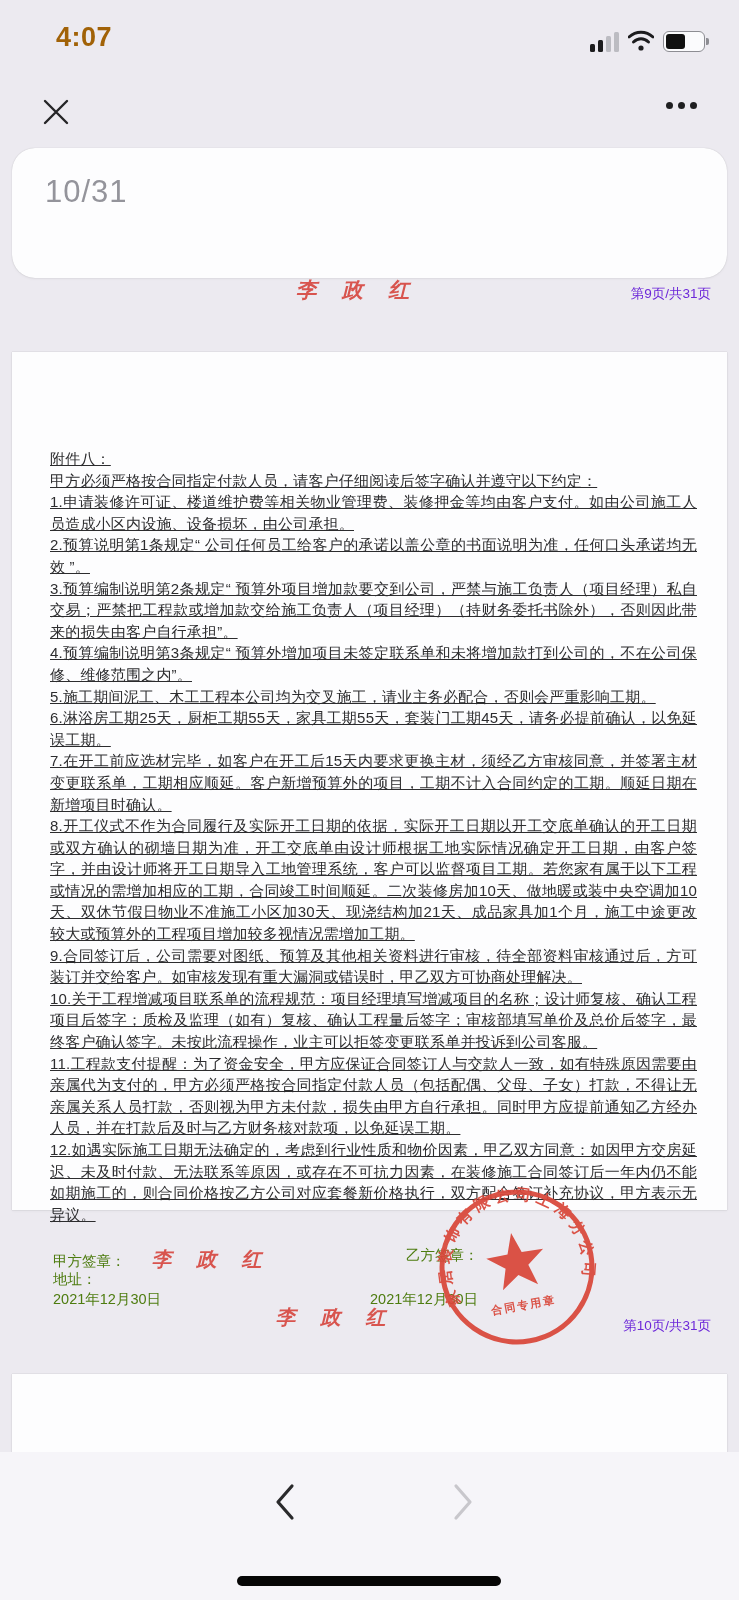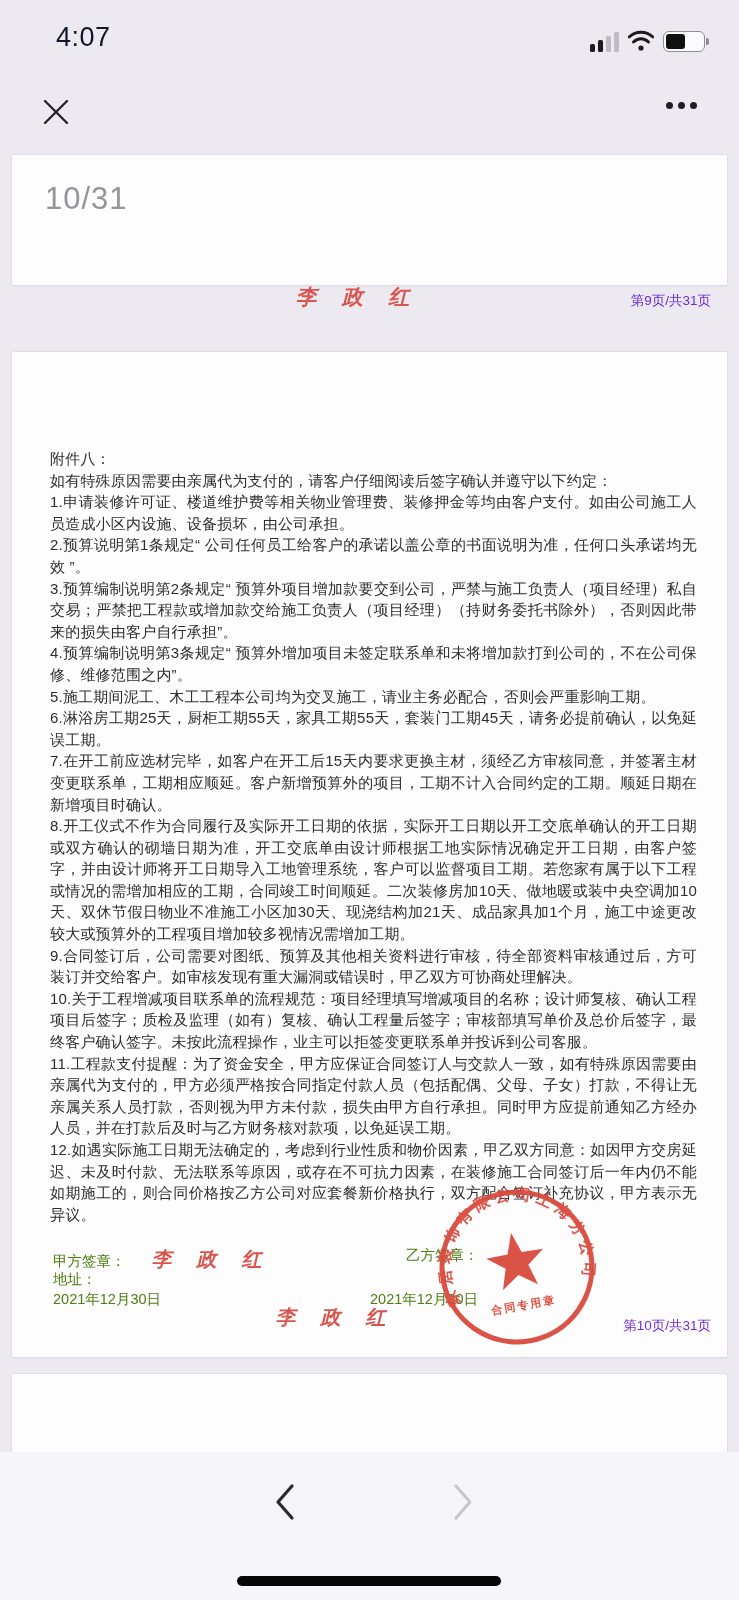--- a/index.html
+++ b/index.html
@@ -9,21 +9,21 @@
     background:#eceaf0;
     font-family:"Liberation Sans","DejaVu Sans",sans-serif;
     color:#2c2c2e;
     overflow:hidden;
   }
 
   
   .status-bar { position:absolute; top:0; left:0; right:0; height:70px; }
   .status-time {
     position:absolute; left:56px; top:22px;
-    font-size:27px; font-weight:400; color:#0f172a; letter-spacing:0.5px;
+    font-size:27px; font-weight:700; color:#a16207; letter-spacing:0.5px;
   }
   .status-icons { position:absolute; right:34px; top:30px; display:flex; align-items:flex-end; gap:9px; }
   .signal { display:flex; align-items:flex-end; gap:2.5px; height:22px; }
   .signal .bar { width:5.5px; border-radius:1.5px; background:#1c1c1e; }
   .signal .bar.b1{height:8px} .signal .bar.b2{height:12px}
   .signal .bar.b3{height:16px} .signal .bar.b4{height:20px}
   .signal .bar.dim{ background:#bcbcc2; }
   .wifi { width:26px; height:22px; }
   .battery { position:relative; width:42px; height:21px; margin-bottom:0px; }
   .battery .shell {
@@ -42,22 +42,22 @@
   .nav-bar { position:absolute; top:88px; left:0; right:0; height:58px; }
   .close-btn { position:absolute; left:38px; top:6px; width:36px; height:36px; cursor:pointer; }
   .more-btn { position:absolute; right:42px; top:14px; display:flex; gap:5px; cursor:pointer; }
   .more-btn .dot { width:7px; height:7px; border-radius:50%; background:#1f1f21; }
 
   
   .card {
     position:absolute; left:12px; right:12px; background:#fdfdfe;
     box-shadow:0 0 1px rgba(0,0,0,.22), 0 1px 3px rgba(0,0,0,.05);
   }
-  #card9  { top:155px; height:130px; }
-  #card10 { top:352px; height:1005px; }
+  #card9  { top:148px; height:130px;border-radius:23px; }
+  #card10 { top:352px; height:858px;text-decoration:underline; }
   #card11 { top:1374px; height:78px; }
 
   .page-indicator {
     position:absolute; left:33px; top:26px;
     font-size:31px; color:#94949b; letter-spacing:1px;
   }
   .sig-red {
     color:#d8544e; font-family:"Liberation Serif","DejaVu Serif",serif;
     font-weight:700; font-style:italic; font-size:21px; letter-spacing:10px; white-space:nowrap;
   }
@@ -145,21 +145,21 @@
   <div class="page-indicator">10/31</div>
   <div class="sig-center">
     <span class="sig-red">李 政 红</span>
   </div>
   <div class="page-footer">第9页/共31页</div>
 </div>
 
 <div class="card" id="card10">
   <div class="doc">
     <p>附件八：</p>
-    <p>如有特殊原因需要由亲属代为支付的，请客户仔细阅读后签字确认并遵守以下约定：</p>
+    <p>甲方必须严格按合同指定付款人员，请客户仔细阅读后签字确认并遵守以下约定：</p>
     <p>1.申请装修许可证、楼道维护费等相关物业管理费、装修押金等均由客户支付。如由公司施工人员造成小区内设施、设备损坏，由公司承担。</p>
     <p>2.预算说明第1条规定“ 公司任何员工给客户的承诺以盖公章的书面说明为准，任何口头承诺均无效 ”。</p>
     <p>3.预算编制说明第2条规定“ 预算外项目增加款要交到公司，严禁与施工负责人（项目经理）私自交易；严禁把工程款或增加款交给施工负责人（项目经理）（持财务委托书除外），否则因此带来的损失由客户自行承担”。</p>
     <p>4.预算编制说明第3条规定“ 预算外增加项目未签定联系单和未将增加款打到公司的，不在公司保修、维修范围之内”。</p>
     <p>5.施工期间泥工、木工工程本公司均为交叉施工，请业主务必配合，否则会严重影响工期。</p>
     <p>6.淋浴房工期25天，厨柜工期55天，家具工期55天，套装门工期45天，请务必提前确认，以免延误工期。</p>
     <p>7.在开工前应选材完毕，如客户在开工后15天内要求更换主材，须经乙方审核同意，并签署主材变更联系单，工期相应顺延。客户新增预算外的项目，工期不计入合同约定的工期。顺延日期在新增项目时确认。</p>
     <p>8.开工仪式不作为合同履行及实际开工日期的依据，实际开工日期以开工交底单确认的开工日期或双方确认的砌墙日期为准，开工交底单由设计师根据工地实际情况确定开工日期，由客户签字，并由设计师将开工日期导入工地管理系统，客户可以监督项目工期。若您家有属于以下工程或情况的需增加相应的工期，合同竣工时间顺延。二次装修房加10天、做地暖或装中央空调加10天、双休节假日物业不准施工小区加30天、现浇结构加21天、成品家具加1个月，施工中途更改较大或预算外的工程项目增加较多视情况需增加工期。</p>
     <p>9.合同签订后，公司需要对图纸、预算及其他相关资料进行审核，待全部资料审核通过后，方可装订并交给客户。如审核发现有重大漏洞或错误时，甲乙双方可协商处理解决。</p>
     <p>10.关于工程增减项目联系单的流程规范：项目经理填写增减项目的名称；设计师复核、确认工程项目后签字；质检及监理（如有）复核、确认工程量后签字；审核部填写单价及总价后签字，最终客户确认签字。未按此流程操作，业主可以拒签变更联系单并投诉到公司客服。</p>

